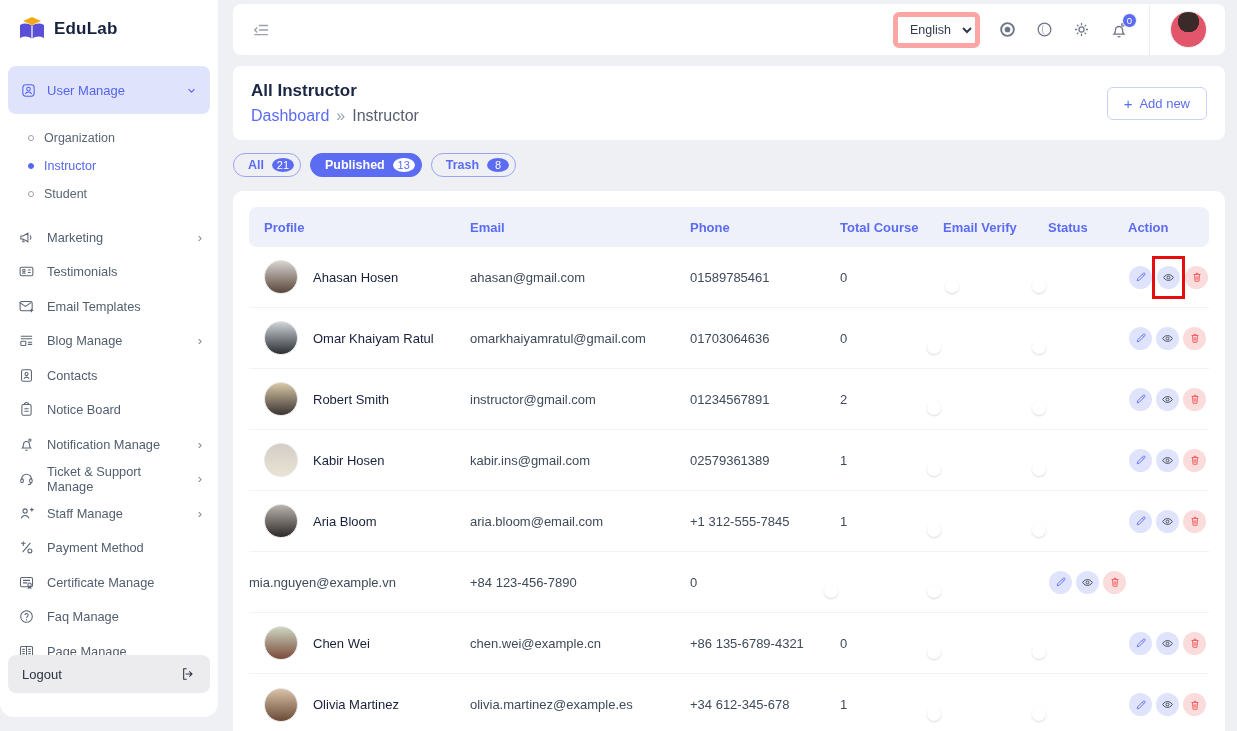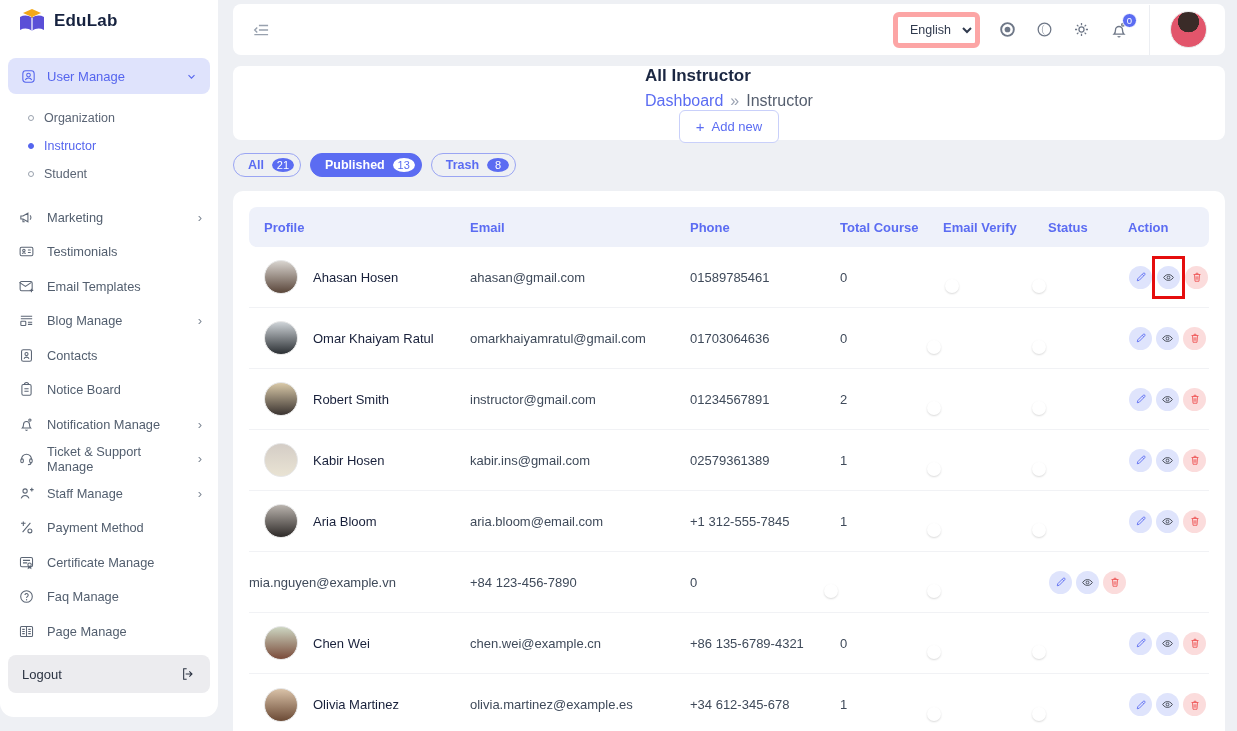--- a/index.html
+++ b/index.html
@@ -11,26 +11,26 @@
     font-size:13px;
   }
   svg.ic { display:block; }
 
   
   .sidebar {
     position:fixed; left:0; top:0; width:218px; height:717px;
     background:#fff; border-radius:0 0 14px 14px;
     padding:0 0 10px 0; z-index:5;
   }
-  .logo-row { display:flex; align-items:center; gap:8px; padding:8px 18px 18px 18px; }
+  .logo-row { display:flex; align-items:center; gap:8px; padding:16px 18px 18px 18px; }
   .logo-mark { width:28px; height:26px; }
   .logo-text { font-size:17px; font-weight:bold; color:#16223f; letter-spacing:.2px; }
 
   .side-active-pill {
-    margin:6px 8px 0 8px; height:36px; border-radius:8px;
+    margin:6px 8px 0 8px; height:48px; border-radius:8px;
     background:#dfe3fc; color:#5565ee;
     display:flex; align-items:center; gap:10px; padding:0 12px;
     font-size:13px; cursor:pointer;
   }
   .side-active-pill .grow { flex:1; }
   .side-subs { padding:10px 0 4px 0; }
   .side-sub { display:flex; align-items:center; gap:10px; padding:7px 12px 7px 28px; cursor:pointer; color:#5a6474; font-size:12.5px; }
   .side-sub .dot { width:6px; height:6px; border-radius:50%; border:1.4px solid #9aa2ae; background:transparent; }
   .side-sub.active { color:#5565ee; }
   .side-sub.active .dot { background:#5565ee; border-color:#5565ee; }
@@ -75,21 +75,21 @@
   }
   .tb-sep { width:1px; height:50px; background:#eceef2; margin:0 2px; }
   .avatar-top {
     width:37px; height:37px; border-radius:50%; cursor:pointer;
     background:radial-gradient(circle at 50% 28%, #3a2b28 0 34%, #e2556b 35%);
     border:1px solid #e8e8e8;
   }
 
   .header-card {
     margin-top:11px; background:#fff; border-radius:8px; height:74px;
-    display:flex; align-items:center; justify-content:space-between; padding:0 18px;flex-direction:column;
+    display:flex; align-items:center; justify-content:space-between; padding:0 18px;
   }
   .page-title { font-size:17px; font-weight:bold; color:#1b2742; }
   .crumbs { margin-top:6px; font-size:16px; display:flex; gap:7px; align-items:center; }
   .crumb-link { color:#5b6cf2; cursor:pointer; }
   .crumb-sep { color:#9aa2b2; }
   .crumb-cur { color:#555e6e; }
   .add-btn {
     display:flex; align-items:center; gap:7px;
     border:1px solid #c9d0fa; background:#fff; color:#5b6cf2;
     border-radius:6px; padding:8px 16px; font-size:13px; cursor:pointer;

